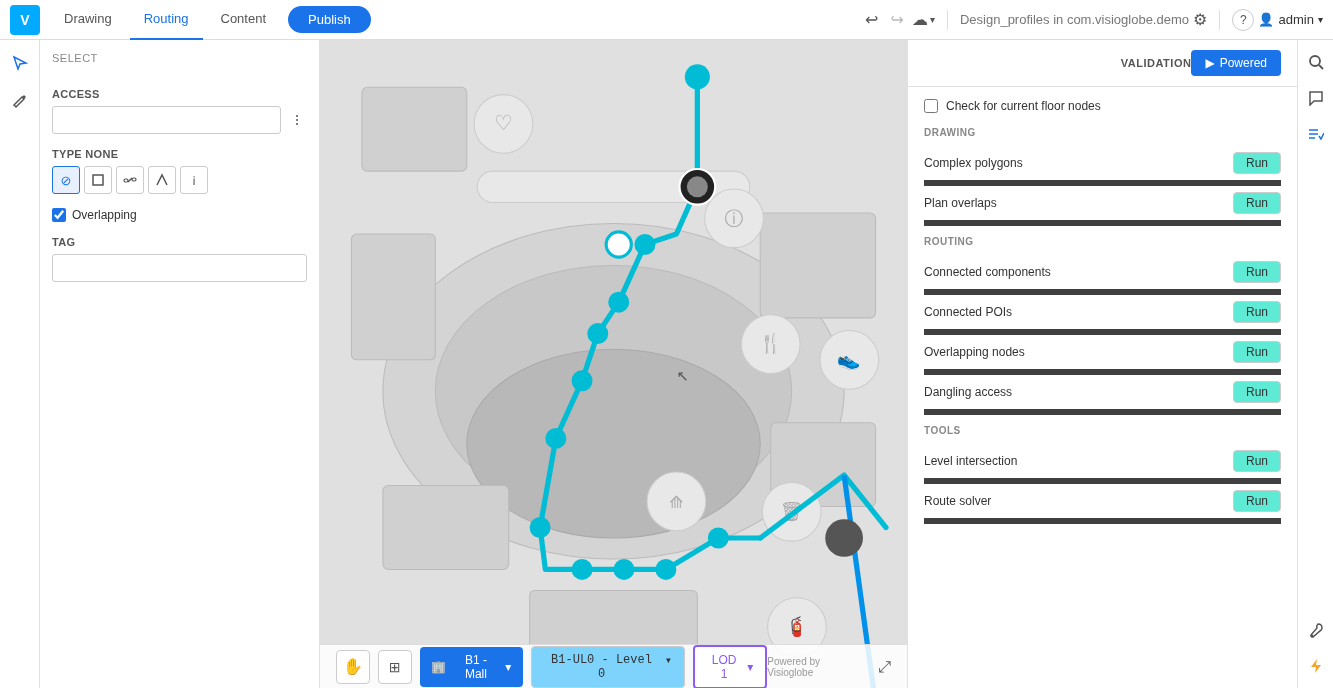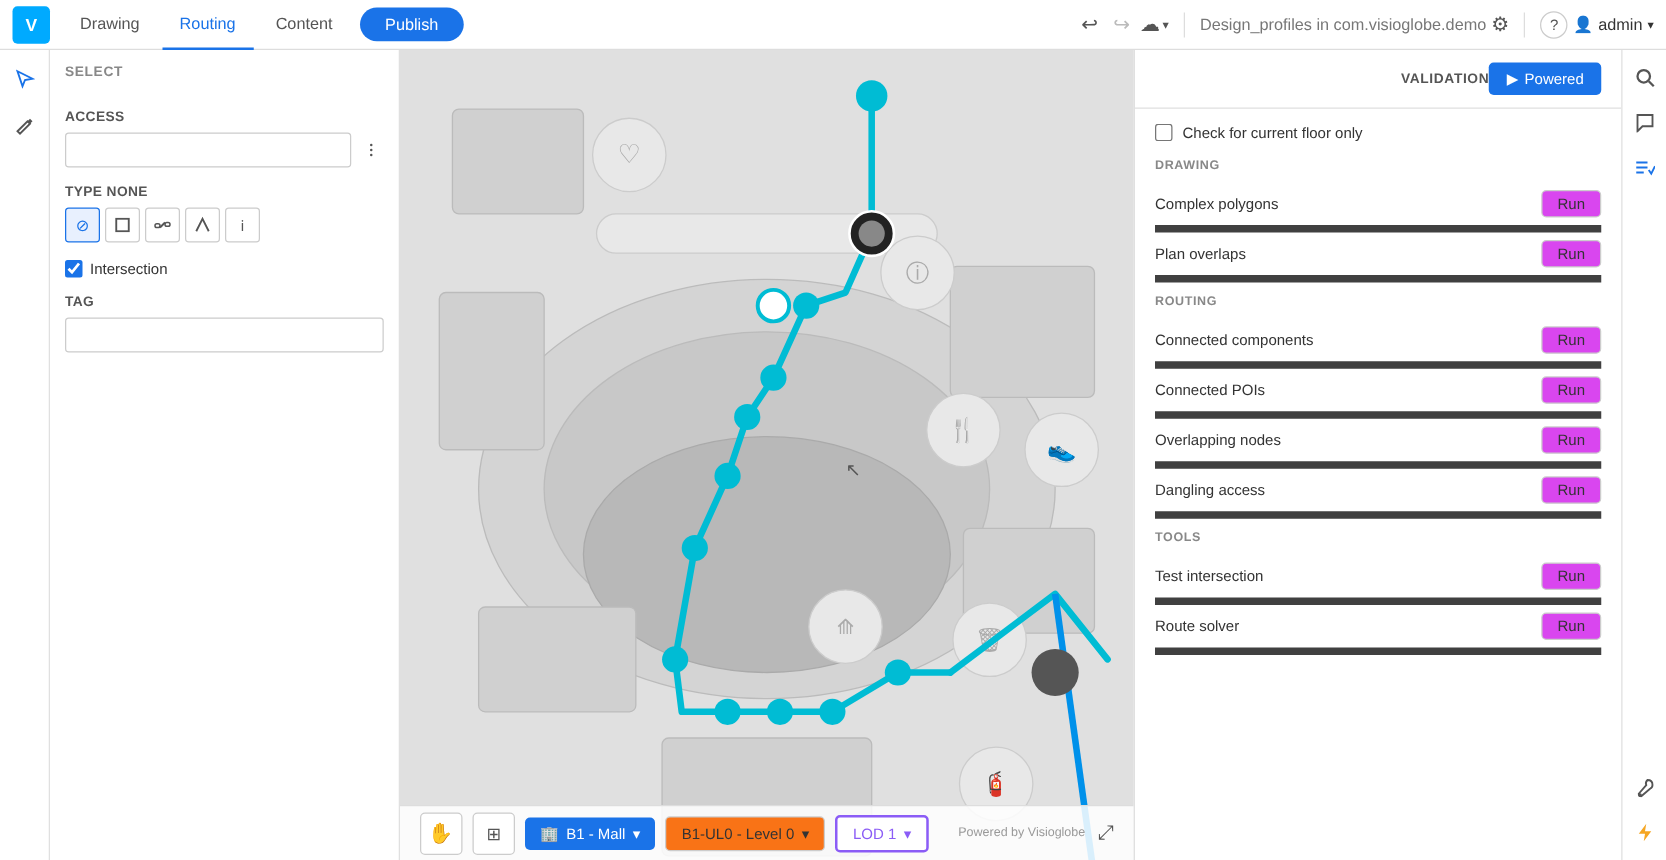--- a/index.html
+++ b/index.html
@@ -24,21 +24,21 @@
     
     .main { display: flex; flex: 1; overflow: hidden; }
 
     
     .left-toolbar { width: 40px; background: #fff; border-right: 1px solid #e0e0e0; display: flex; flex-direction: column; align-items: center; padding: 8px 0; gap: 8px; flex-shrink: 0; }
     .lt-icon { width: 30px; height: 30px; display: flex; align-items: center; justify-content: center; cursor: pointer; color: #555; font-size: 16px; border-radius: 4px; }
     .lt-icon.active { color: #1a73e8; }
 
     
     .left-sidebar { width: 280px; background: #fff; border-right: 1px solid #e0e0e0; padding: 12px; flex-shrink: 0; overflow-y: auto; }
-    .sidebar-section-label { font-size: 11px; font-weight: 700; color: #888; letter-spacing: 0.5px; margin-bottom: 24px; text-transform: uppercase; }
+    .sidebar-section-label { font-size: 11px; font-weight: 400; color: #888; letter-spacing: 0.5px; margin-bottom: 24px; text-transform: uppercase; }
     .sidebar-field-label { font-size: 11px; font-weight: 600; color: #555; margin-bottom: 6px; text-transform: uppercase; letter-spacing: 0.3px; }
     .sidebar-row { margin-bottom: 14px; }
     .type-buttons { display: flex; gap: 4px; }
     .type-btn { width: 28px; height: 28px; border: 1px solid #ccc; background: #fff; border-radius: 3px; cursor: pointer; display: flex; align-items: center; justify-content: center; color: #555; font-size: 13px; }
     .type-btn.active { background: #e8f0fe; border-color: #1a73e8; color: #1a73e8; }
     .access-row { display: flex; align-items: center; gap: 6px; }
     .access-select { flex: 1; height: 28px; border: 1px solid #ccc; border-radius: 3px; padding: 0 8px; font-size: 12px; cursor: pointer; appearance: none; background: #fff; }
     .access-menu-btn { width: 20px; height: 20px; display: flex; align-items: center; justify-content: center; cursor: pointer; color: #555; }
     .checkbox-row { display: flex; align-items: center; gap: 6px; }
     .checkbox-row input[type=checkbox] { width: 14px; height: 14px; accent-color: #1a73e8; cursor: pointer; }
@@ -48,39 +48,39 @@
     
     .map-area { flex: 1; position: relative; overflow: hidden; background: #e8e8e8; }
     .map-svg { width: 100%; height: 100%; }
 
     
     .map-bottom { position: absolute; bottom: 0; left: 0; right: 0; height: 44px; display: flex; align-items: center; justify-content: space-between; padding: 0 16px; background: rgba(255,255,255,0.85); border-top: 1px solid #ddd; }
     .bottom-left { display: flex; align-items: center; gap: 8px; }
     .bottom-hand-btn { width: 34px; height: 34px; border: 1px solid #ccc; border-radius: 4px; background: #fff; cursor: pointer; display: flex; align-items: center; justify-content: center; color: #555; font-size: 16px; }
     .bottom-table-btn { width: 34px; height: 34px; border: 1px solid #ccc; border-radius: 4px; background: #fff; cursor: pointer; display: flex; align-items: center; justify-content: center; color: #555; font-size: 14px; }
     .bottom-building { background: #1a73e8; color: #fff; border: none; border-radius: 4px; padding: 6px 12px; font-size: 12px; cursor: pointer; display: flex; align-items: center; gap: 6px; }
-    .bottom-level { background: #f97316; border: 1px solid #ccc; border-radius: 4px; padding: 6px 12px; font-size: 12px; cursor: pointer; display: flex; align-items: flex-start; gap: 6px; color: #333; }
+    .bottom-level { background: #7dd3fc; border: 1px solid #ccc; border-radius: 4px; padding: 6px 12px; font-size: 12px; cursor: pointer; display: flex; align-items: flex-start; gap: 6px; color: #333; font-family: Liberation Mono, monospace; }
     .bottom-lod { background: #fff; border: 2px solid #8b5cf6; border-radius: 4px; padding: 6px 12px; font-size: 12px; cursor: pointer; display: flex; align-items: center; gap: 6px; color: #8b5cf6; }
     .powered-by { font-size: 10px; color: #999; }
     .bottom-expand { cursor: pointer; color: #555; font-size: 16px; }
 
     
     .right-panel { width: 390px; background: #fff; border-left: 1px solid #e0e0e0; display: flex; flex-direction: column; flex-shrink: 0; }
     .right-panel-header { display: flex; align-items: center; justify-content: flex-end; padding: 10px 16px; border-bottom: 1px solid #e0e0e0; }
     .validation-label { font-size: 11px; font-weight: 700; color: #555; letter-spacing: 0.5px; text-transform: uppercase; }
     .preview-btn { background: #1a73e8; color: #fff; border: none; border-radius: 4px; padding: 6px 14px; font-size: 12px; cursor: pointer; display: flex; align-items: center; gap: 5px; }
     .right-panel-body { flex: 1; overflow-y: auto; padding: 12px 16px; }
     .floor-check-row { display: flex; align-items: center; gap: 8px; margin-bottom: 14px; }
     .floor-check-row input[type=checkbox] { width: 14px; height: 14px; accent-color: #1a73e8; cursor: pointer; }
     .floor-check-label { font-size: 12px; color: #333; }
     .validation-section { margin-bottom: 10px; }
     .validation-section-title { font-size: 10px; font-weight: 700; color: #888; text-transform: uppercase; letter-spacing: 0.5px; margin-bottom: 8px; margin-top: 10px; }
     .validation-item { display: flex; align-items: center; justify-content: space-between; padding: 6px 0; border-bottom: 6px solid #404040; }
     .validation-item-name { font-size: 12px; color: #333; }
-    .run-btn { background: #d946ef; border: 1px solid #ccc; border-radius: 4px; padding: 3px 12px; font-size: 12px; cursor: pointer; color: #333; }
+    .run-btn { background: #5eead4; border: 1px solid #ccc; border-radius: 4px; padding: 3px 12px; font-size: 12px; cursor: pointer; color: #333; }
 
     
     .far-right-toolbar { width: 36px; background: #fff; border-left: 1px solid #e0e0e0; display: flex; flex-direction: column; align-items: center; padding: 8px 0; gap: 8px; flex-shrink: 0; }
     .frt-icon { width: 28px; height: 28px; display: flex; align-items: center; justify-content: center; cursor: pointer; color: #555; font-size: 15px; border-radius: 4px; }
     .frt-icon.blue { color: #1a73e8; }
     .frt-icon.yellow { color: #f5a623; }
     .frt-spacer { flex: 1; }
   </style>
 </head>
 <body>
@@ -170,21 +170,21 @@
           <svg width="14" height="14" viewBox="0 0 14 14">
               <path d="M2 12 L7 2 L12 12" fill="none" stroke="#555" stroke-width="1.5"></path>
             </svg>
         </button>
         <button class="type-btn" title="Info" style="font-size:12px; color:#555;">ℹ</button>
       </div>
     </div>
     <div class="sidebar-row">
       <div class="checkbox-row">
         <input type="checkbox" id="intersection-check" checked="" style="">
-        <label for="intersection-check" class="checkbox-label">Intersection</label>
+        <label for="intersection-check" class="checkbox-label">Overlapping</label>
       </div>
     </div>
     <div class="sidebar-row">
       <div class="sidebar-field-label">TAG</div>
       <input type="text" class="tag-input" value="" style="">
     </div>
   </div>
 
   <div class="map-area">
     <svg class="map-svg" viewBox="0 0 560 648" preserveAspectRatio="xMidYMid slice">
@@ -284,21 +284,21 @@
     <div class="right-panel-header">
       <span class="validation-label">VALIDATION</span>
       <button class="preview-btn">
         <span>▶</span>
         <span>Powered</span>
       </button>
     </div>
     <div class="right-panel-body">
       <div class="floor-check-row">
         <input type="checkbox" id="floor-check" style="">
-        <label for="floor-check" class="floor-check-label">Check for current floor only</label>
+        <label for="floor-check" class="floor-check-label">Check for current floor nodes</label>
       </div>
 
       <div class="validation-section">
         <div class="validation-section-title">DRAWING</div>
         <div class="validation-item">
           <span class="validation-item-name">Complex polygons</span>
           <button class="run-btn">Run</button>
         </div>
         <div class="validation-item">
           <span class="validation-item-name">Plan overlaps</span>
@@ -322,21 +322,21 @@
         </div>
         <div class="validation-item">
           <span class="validation-item-name">Dangling access</span>
           <button class="run-btn">Run</button>
         </div>
       </div>
 
       <div class="validation-section">
         <div class="validation-section-title">TOOLS</div>
         <div class="validation-item">
-          <span class="validation-item-name">Test intersection</span>
+          <span class="validation-item-name">Level intersection</span>
           <button class="run-btn">Run</button>
         </div>
         <div class="validation-item">
           <span class="validation-item-name">Route solver</span>
           <button class="run-btn">Run</button>
         </div>
       </div>
     </div>
   </div>
 

